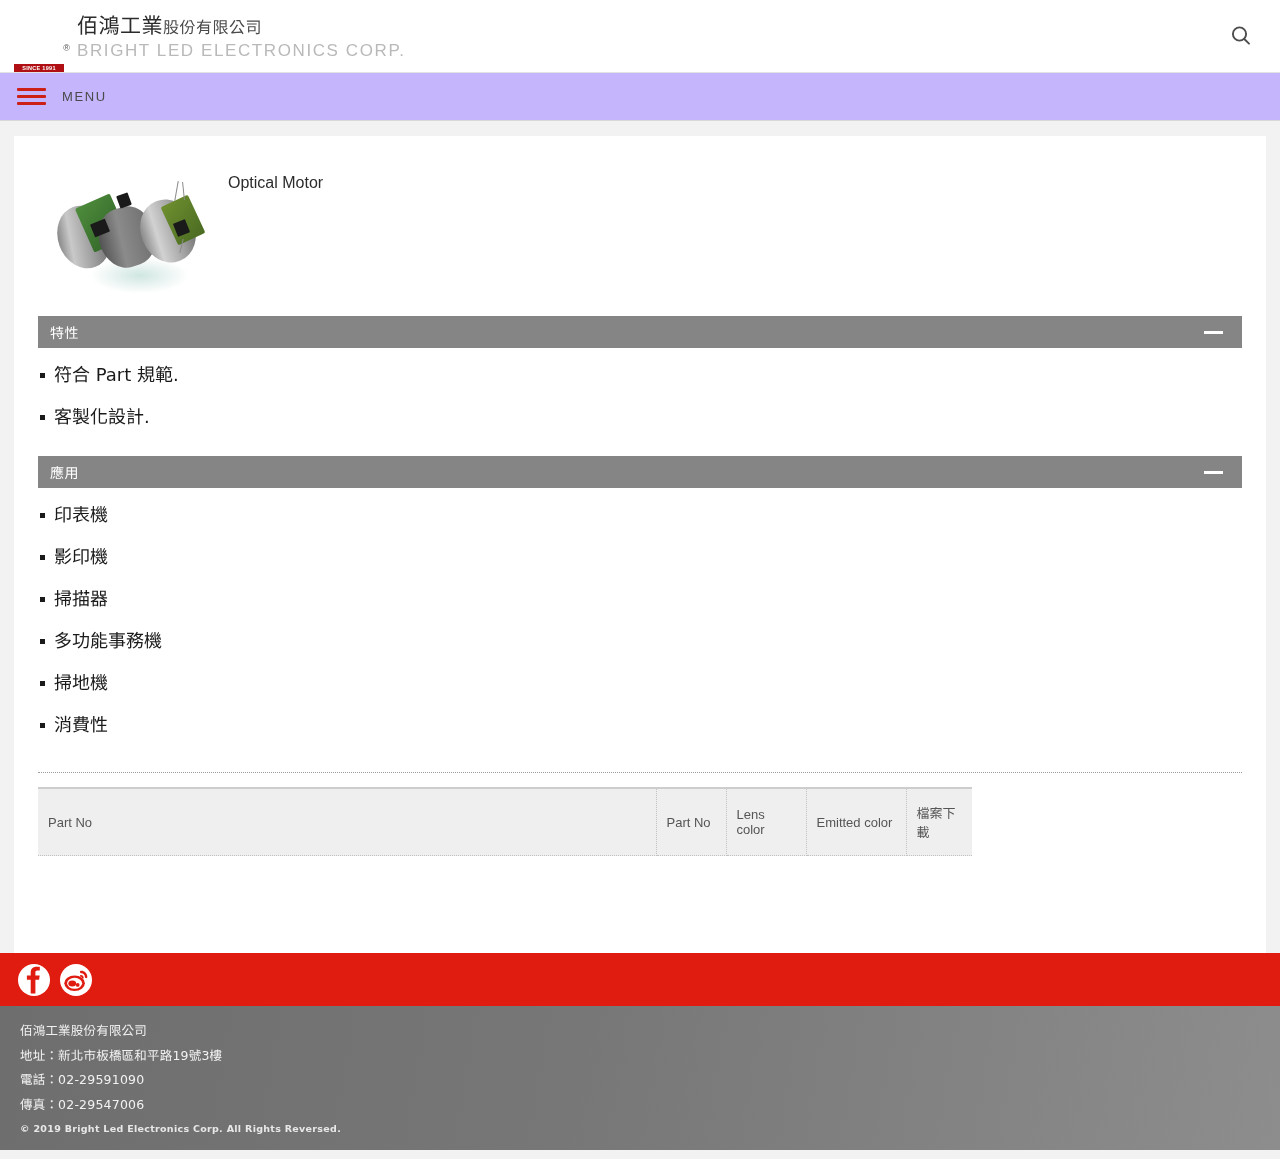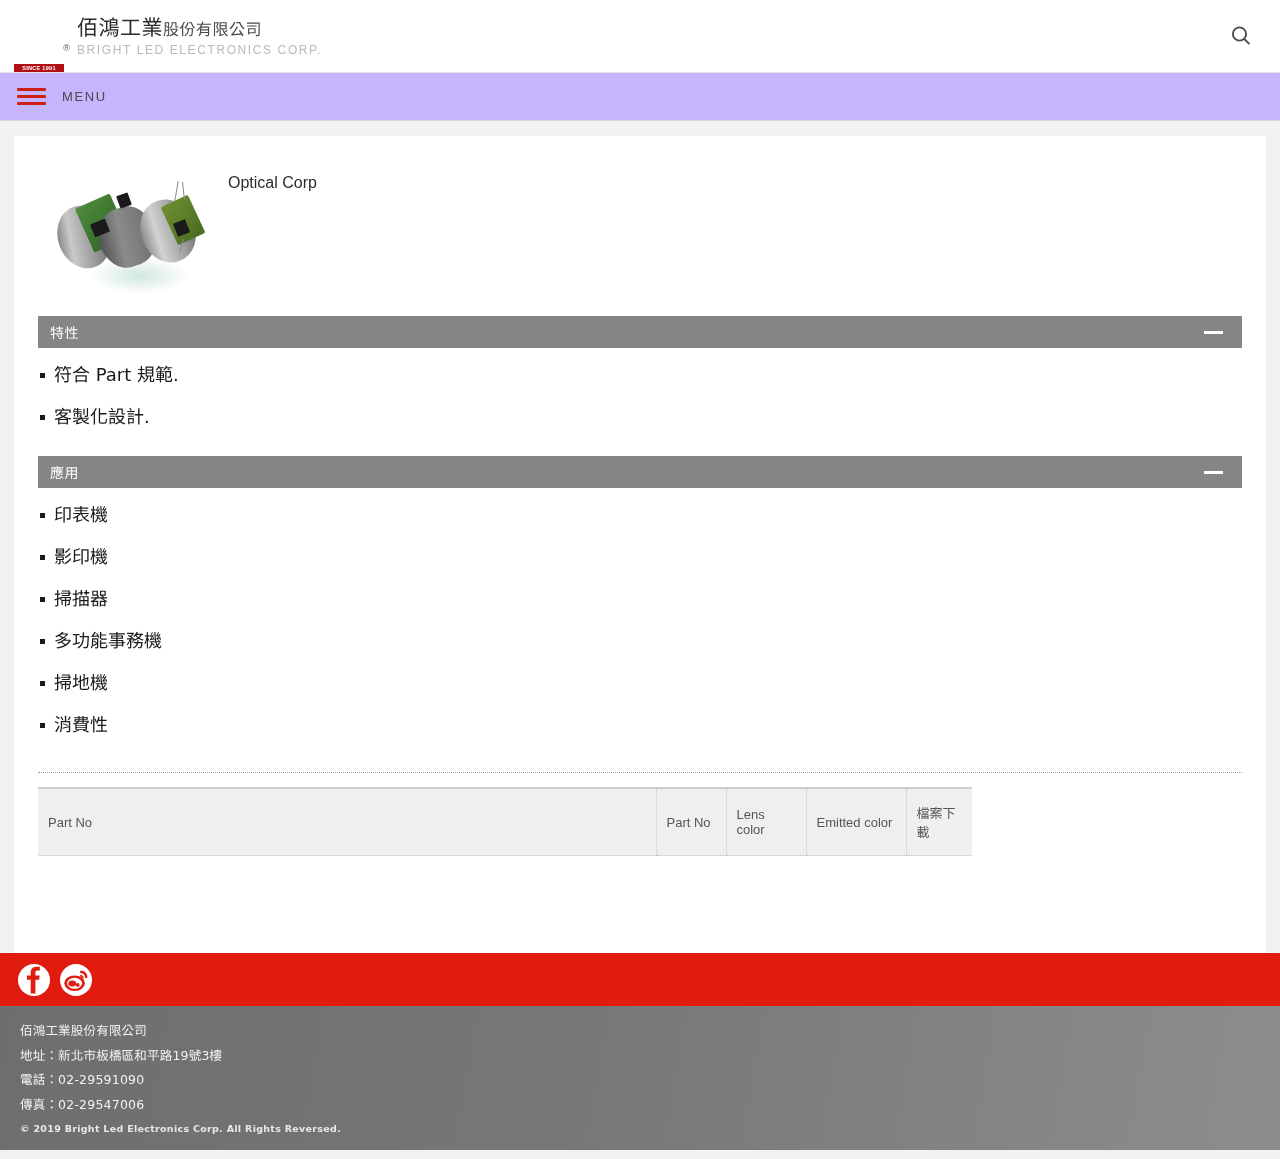--- a/index.html
+++ b/index.html
@@ -90,21 +90,21 @@
   .brand-names { line-height: 1; padding-top: 2px; }
   .brand-cn {
     font-size: 21px;
     color: #2b2b2b;
     letter-spacing: .5px;
     font-family: "DejaVu Sans", sans-serif;
   }
   .brand-cn .small { font-size: 16px; color: #4a4a4a; }
   .brand-en {
     margin-top: 5px;
-    font-size: 12px;
+    font-size: 17px;
     letter-spacing: 1.6px;
     color: #b9b9b9;
     font-family: "Liberation Sans", sans-serif;
   }
   .search-btn {
     position: absolute;
     right: 22px; top: 50%;
     transform: translateY(-50%);
     width: 34px; height: 34px;
     background: none; border: none;
@@ -461,21 +461,21 @@
         <span class="mot mot-b"></span>
         <span class="mot mot-c"></span>
         <span class="pcb pcb-2"></span>
         <span class="chip chip-1"></span>
         <span class="chip chip-2"></span>
         <span class="chip chip-3"></span>
         <span class="wire wire-1"></span>
         <span class="wire wire-2"></span>
         <span class="wire wire-3"></span>
       </div>
-      <div class="product-caption">Optical Corp</div>
+      <div class="product-caption">Optical Motor</div>
     </div>
 
     <div class="acc-head">
       <span class="acc-title">特性</span>
       <span class="acc-minus"></span>
     </div>
     <div class="acc-body">
       <ul class="acc-list">
         <li>符合 Part 規範.</li>
         <li>客製化設計.</li>

